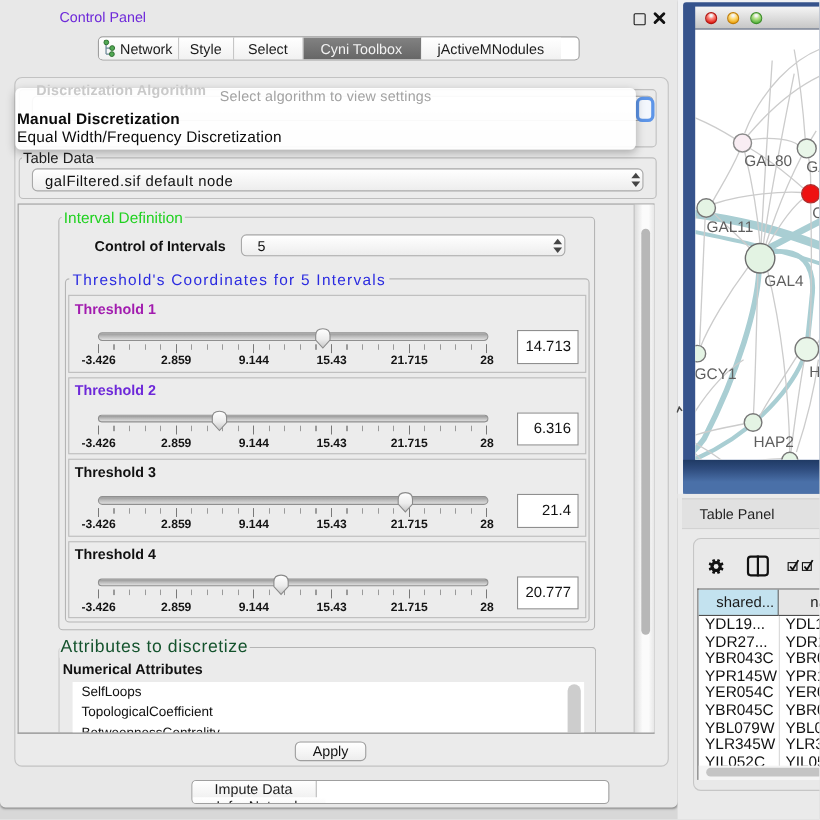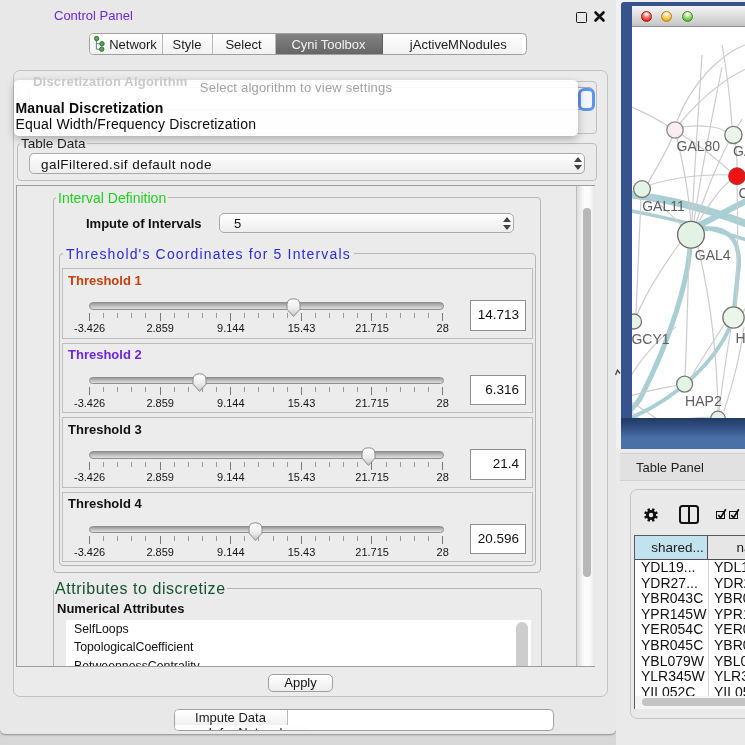--- a/index.html
+++ b/index.html
@@ -2,28 +2,28 @@
 <html><head><meta charset="utf-8">
 <style>
 html,body{margin:0;padding:0;}
 body{width:745px;height:745px;overflow:hidden;position:relative;
  font-family:"Liberation Sans",sans-serif;background:#d8d8d8;}
 .abs{position:absolute;}
 .seg{position:absolute;display:flex;background:#fff;border:1px solid #9f9f9f;
  border-radius:4.5px;overflow:hidden;box-sizing:border-box;}
 .seg>div{font-size:13px;color:#1c1c1c;display:flex;align-items:center;justify-content:center;
  border-right:1px solid #b9b9b9;background:linear-gradient(#ffffff,#f1f1f1);}
-.seg>div:last-child{border-right:none;padding-left:12px;}
+.seg>div:last-child{border-right:none;}
 .seg>div.sel{background:linear-gradient(#828282,#666666);color:#f2f2f2;border-right-color:#5e5e5e;}
 .gbox{position:absolute;border:1px solid #b5b5b5;border-radius:4px;box-sizing:border-box;}
 .gtitle{position:absolute;font-size:12.5px;background:#ebebeb;padding:0 3px;white-space:nowrap;}
 .combo{position:absolute;background:linear-gradient(#ffffff,#ededed);border:1px solid #a9a9a9;
  border-radius:5px;box-sizing:border-box;font-size:12.5px;color:#111;}
 .bold{font-weight:bold;}
-.vlab{position:absolute;transform:translateX(-50%);font-size:11px;font-weight:normal;color:#141414;white-space:nowrap;text-align:center;}
+.vlab{position:absolute;transform:translateX(-50%);font-size:11px;font-weight:bold;color:#141414;white-space:nowrap;text-align:center;}
 .updn{position:absolute;width:0;height:0;border-left:4.5px solid transparent;border-right:4.5px solid transparent;}
 .up{border-bottom:5px solid #444;}
 .dn{border-top:5px solid #444;}
 </style></head><body>
 
 <svg width="0" height="0" style="position:absolute">
     <defs>
 <linearGradient id="thg" x1="0" y1="0" x2="0" y2="1">
  <stop offset="0" stop-color="#ffffff"></stop>
         <stop offset="0.55" stop-color="#ececec"></stop>
@@ -59,30 +59,30 @@
 <div class="combo" style="left:29px;top:153px;width:556px;height:20.5px;">
     <span style="position:absolute;left:11px;top:2.5px;font-size:13.5px;letter-spacing:0.45px;">galFiltered.sif default node</span>
     <span class="updn up" style="left:544px;top:3px;border-left-width:4px;border-right-width:4px;"></span>
     <span class="updn dn" style="left:544px;top:11px;border-left-width:4px;border-right-width:4px;"></span>
   </div>
 <div class="abs" style="left:16px;top:185px;width:579px;height:482px;background:#ebebeb;border:1px solid #9e9e9e;box-sizing:border-box;"></div>
 <div class="abs" style="left:575.5px;top:186px;width:19px;height:480px;background:linear-gradient(to right,#dcdcdc,#fbfbfb 40%,#fbfbfb 70%,#e6e6e6);border-left:1px solid #bdbdbd;box-sizing:border-box;"></div>
 <div class="abs" style="left:583px;top:208px;width:8px;height:369px;background:#b7b7b7;border-radius:4px;"></div>
 <div class="gbox" style="left:52.5px;top:196.5px;width:488.5px;height:376px;"></div>
 <div class="gtitle" style="left:56px;top:189.5px;color:#1fd11f;font-size:14px;padding:0 2px;">Interval Definition</div>
-<div class="abs bold" style="left:86px;top:215.5px;font-size:13px;color:#111;">Impute of Intervals</div>
+<div class="abs bold" style="left:86px;top:215.5px;font-size:13px;color:#111;">Control of Intervals</div>
 <div class="combo" style="left:219px;top:213px;width:295px;height:20px;">
     <span style="position:absolute;left:14px;top:2px;font-size:13px;">5</span>
     <span class="updn up" style="left:283px;top:3px;"></span>
     <span class="updn dn" style="left:283px;top:10.5px;"></span>
   </div>
 <div class="gbox" style="left:58.5px;top:252.5px;width:477.5px;height:313.5px;"></div>
 <div class="gtitle" style="left:63px;top:245.5px;color:#2a2ae0;font-size:14px;padding:0 3px;letter-spacing:1.15px;">Threshold's Coordinates for 5 Intervals</div>
 <div class="abs" style="left:62px;top:268px;width:471px;height:70.5px;background:#ececec;border:1px solid #bcbcbc;box-sizing:border-box;"></div>
-<div class="abs bold" style="left:68px;top:272.5px;font-size:13px;color:#c2410c;text-align:center;">Threshold 1</div>
+<div class="abs bold" style="left:68px;top:272.5px;font-size:13px;color:#a21caf;text-align:center;">Threshold 1</div>
 <div class="abs" style="left:89px;top:302px;width:354.5px;height:7.5px;background:linear-gradient(#989898,#c2c2c2 55%,#dedede);border:1px solid #8f8f8f;border-radius:4px;box-sizing:border-box;"></div>
 <div class="abs" style="left:89.1px;top:312.5px;width:355px;height:5px;background:repeating-linear-gradient(to right,#9a9a9a 0 1px,transparent 1px 14.124px);"></div>
 <div class="abs" style="left:89.1px;top:312.5px;width:355px;height:8px;background:repeating-linear-gradient(to right,#787878 0 1px,transparent 1px 70.62px);"></div>
 <div class="vlab" style="left:89.6px;top:322px;">-3.426</div>
 <div class="vlab" style="left:160.2px;top:322px;">2.859</div>
 <div class="vlab" style="left:230.8px;top:322px;">9.144</div>
 <div class="vlab" style="left:301.5px;top:322px;">15.43</div>
 <div class="vlab" style="left:372.1px;top:322px;">21.715</div>
 <div class="vlab" style="left:442.7px;top:322px;">28</div>
 <svg class="abs" style="left:284.9px;top:297px" width="17" height="21" viewBox="0 0 17 21">
@@ -126,21 +126,21 @@
 <div class="abs" style="left:89.1px;top:536.0px;width:355px;height:8px;background:repeating-linear-gradient(to right,#787878 0 1px,transparent 1px 70.62px);"></div>
 <div class="vlab" style="left:89.6px;top:545.5px;">-3.426</div>
 <div class="vlab" style="left:160.2px;top:545.5px;">2.859</div>
 <div class="vlab" style="left:230.8px;top:545.5px;">9.144</div>
 <div class="vlab" style="left:301.5px;top:545.5px;">15.43</div>
 <div class="vlab" style="left:372.1px;top:545.5px;">21.715</div>
 <div class="vlab" style="left:442.7px;top:545.5px;">28</div>
 <svg class="abs" style="left:247.0px;top:520.5px" width="17" height="21" viewBox="0 0 17 21">
     <path d="M2,7.8 Q2,1.8 8.5,1.8 Q15,1.8 15,7.8 L15,12.2 L8.5,19.4 L2,12.2 Z" fill="url(#thg)" stroke="#8a8a8a" stroke-width="1"></path>
   </svg>
-<div class="abs" style="left:470px;top:523.5px;width:56px;height:30.5px;background:#fff;border:1.3px solid #8f8f8f;box-sizing:border-box;font-size:13.5px;color:#111;text-align:right;line-height:28px;padding-right:6px;">20.596</div>
+<div class="abs" style="left:470px;top:523.5px;width:56px;height:30.5px;background:#fff;border:1.3px solid #8f8f8f;box-sizing:border-box;font-size:13.5px;color:#111;text-align:right;line-height:28px;padding-right:6px;">20.777</div>
 <div class="gbox" style="left:52.5px;top:588px;width:489.5px;height:78px;border-bottom:none;border-radius:4px 4px 0 0;"></div>
 <div class="gtitle" style="left:53.5px;top:579.5px;color:#14532d;font-size:16px;padding:0 1.5px;letter-spacing:0.55px;text-align:center;">Attributes to discretize</div>
 <div class="abs bold" style="left:57px;top:600.5px;font-size:13px;color:#111;">Numerical Attributes</div>
 <div class="abs" style="left:66px;top:619.5px;width:465px;height:46.5px;background:#fff;overflow:hidden;">
 <div style="position:absolute;left:8px;top:2.0px;font-size:12.3px;color:#111;">SelfLoops</div>
 <div style="position:absolute;left:8px;top:20.6px;font-size:12.3px;color:#111;">TopologicalCoefficient</div>
 <div style="position:absolute;left:8px;top:39.2px;font-size:12.3px;color:#111;">BetweennessCentrality</div>
 <div style="position:absolute;left:450px;top:2px;width:12px;height:60px;background:#cdcdcd;border-radius:6px;"></div>
 </div>
 <div class="abs" style="left:16px;top:666px;width:579px;height:1px;background:#9e9e9e;"></div>

